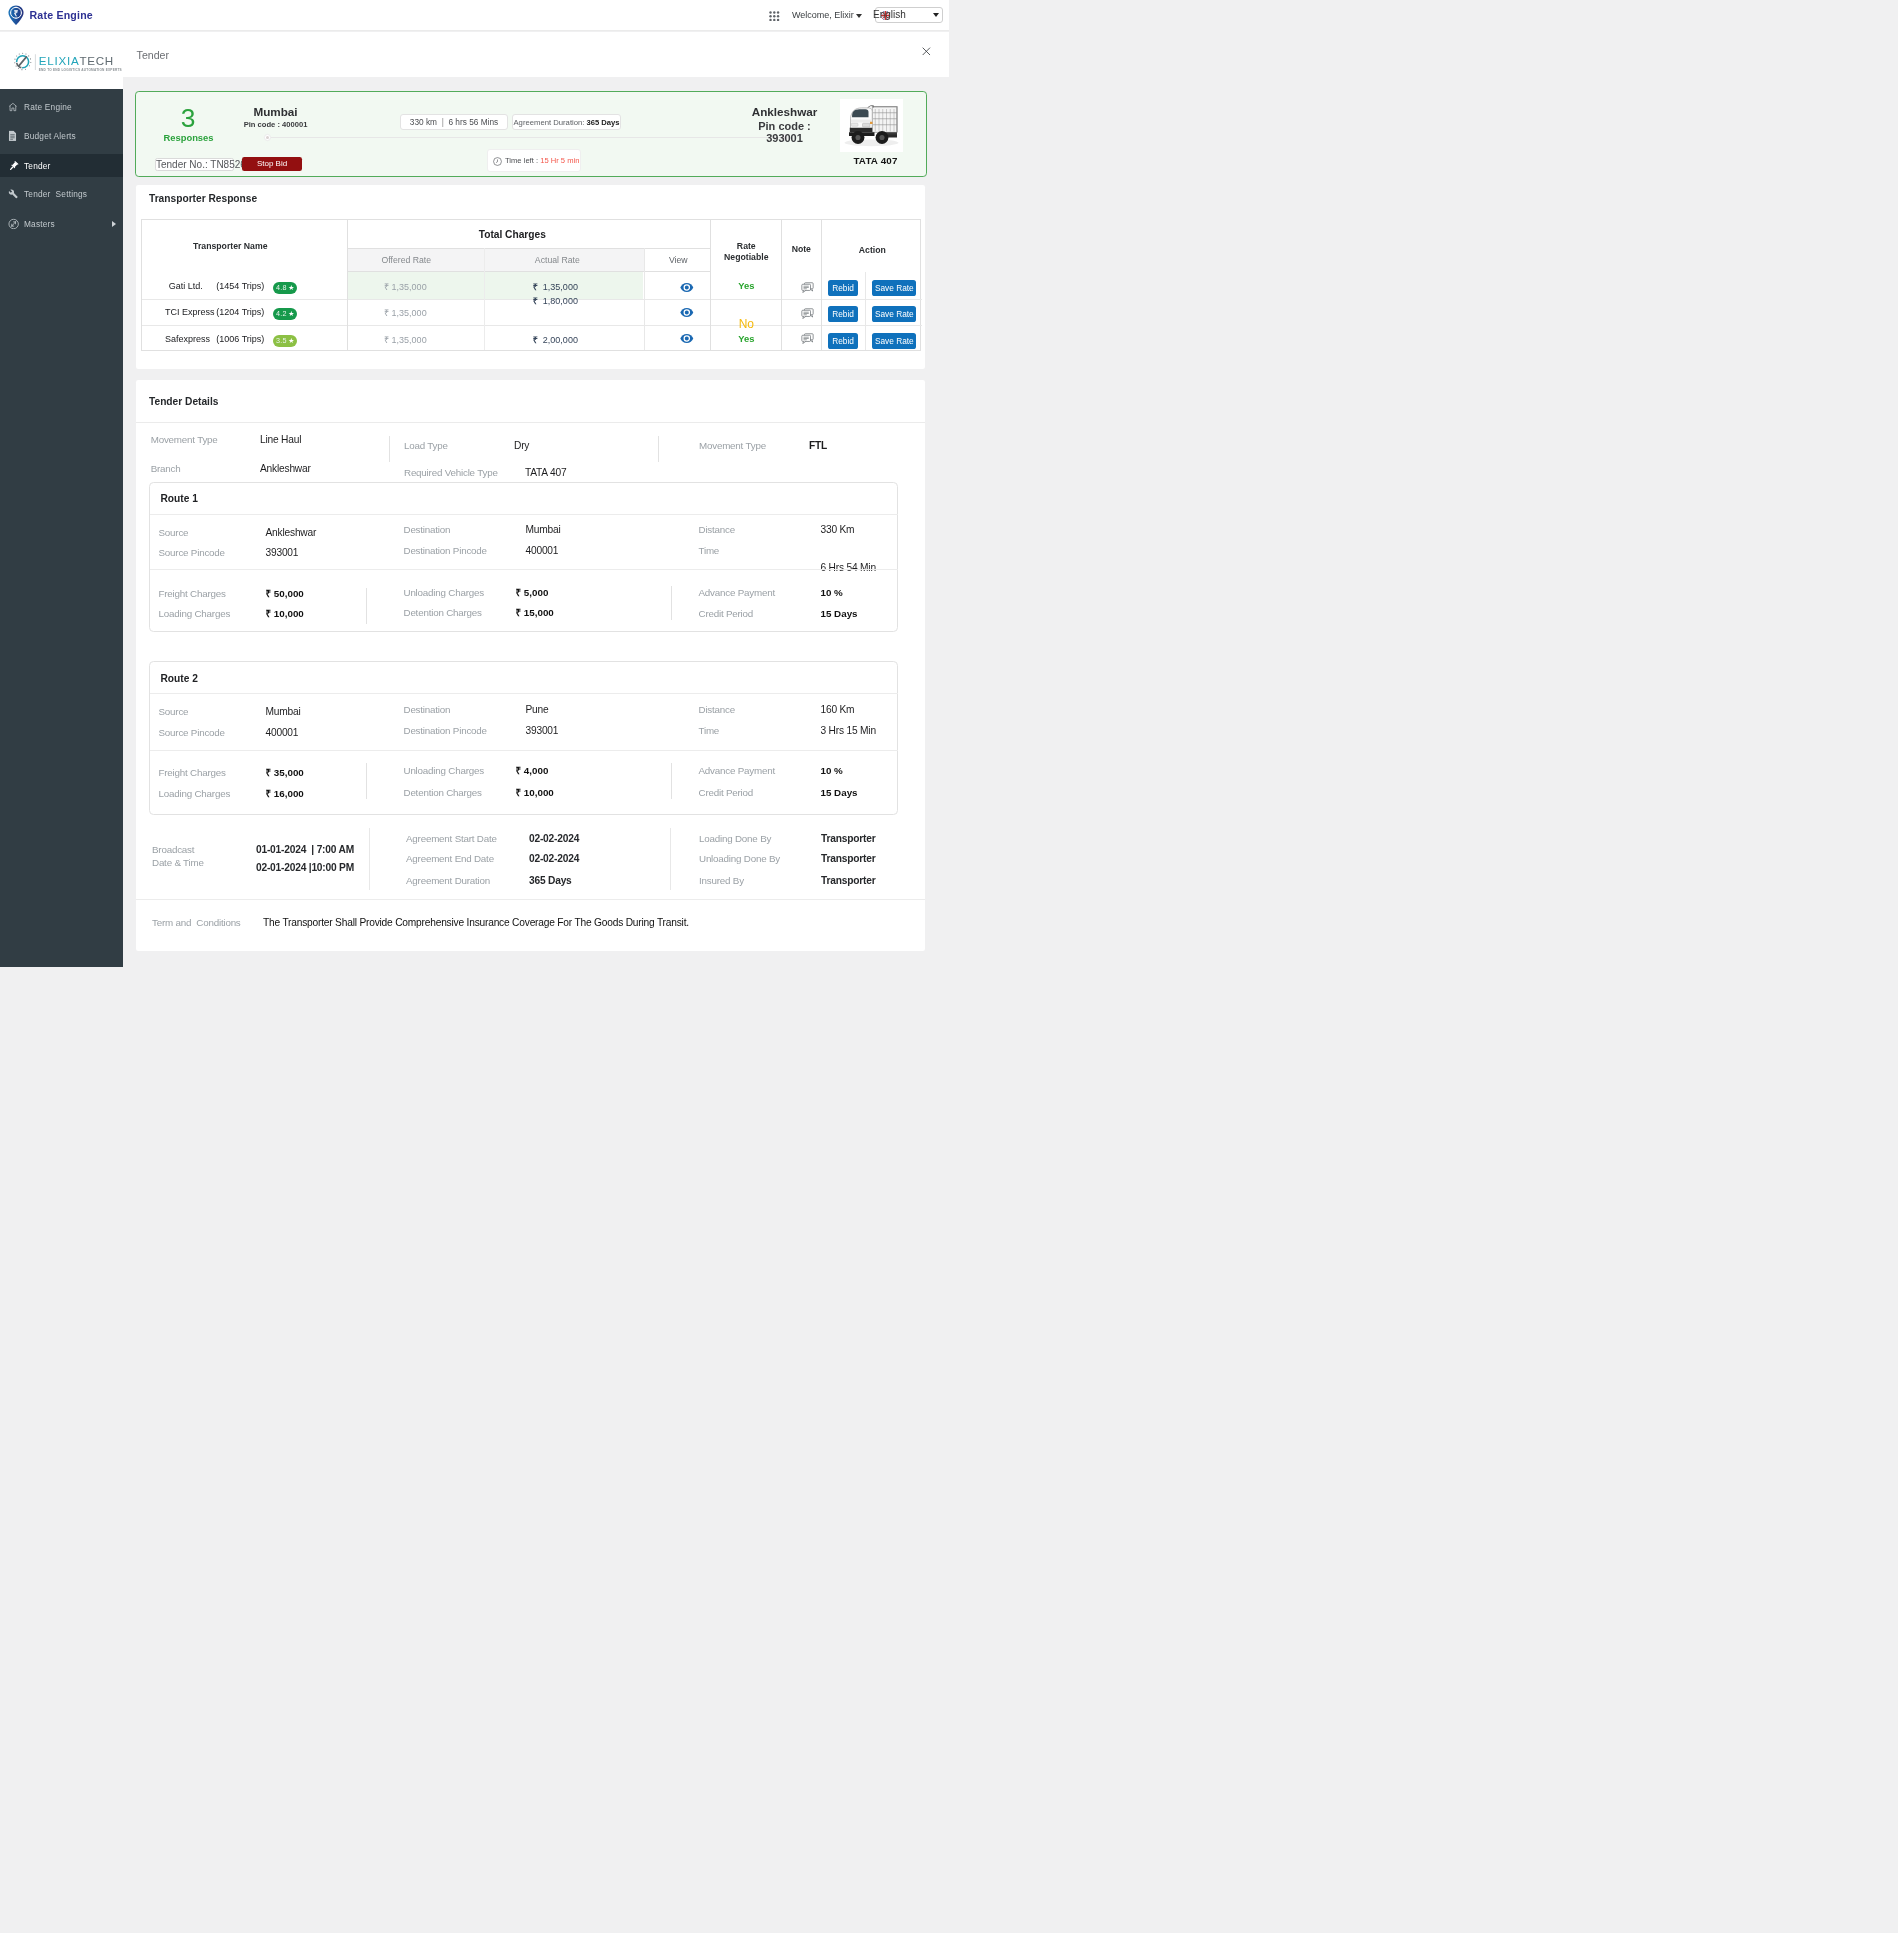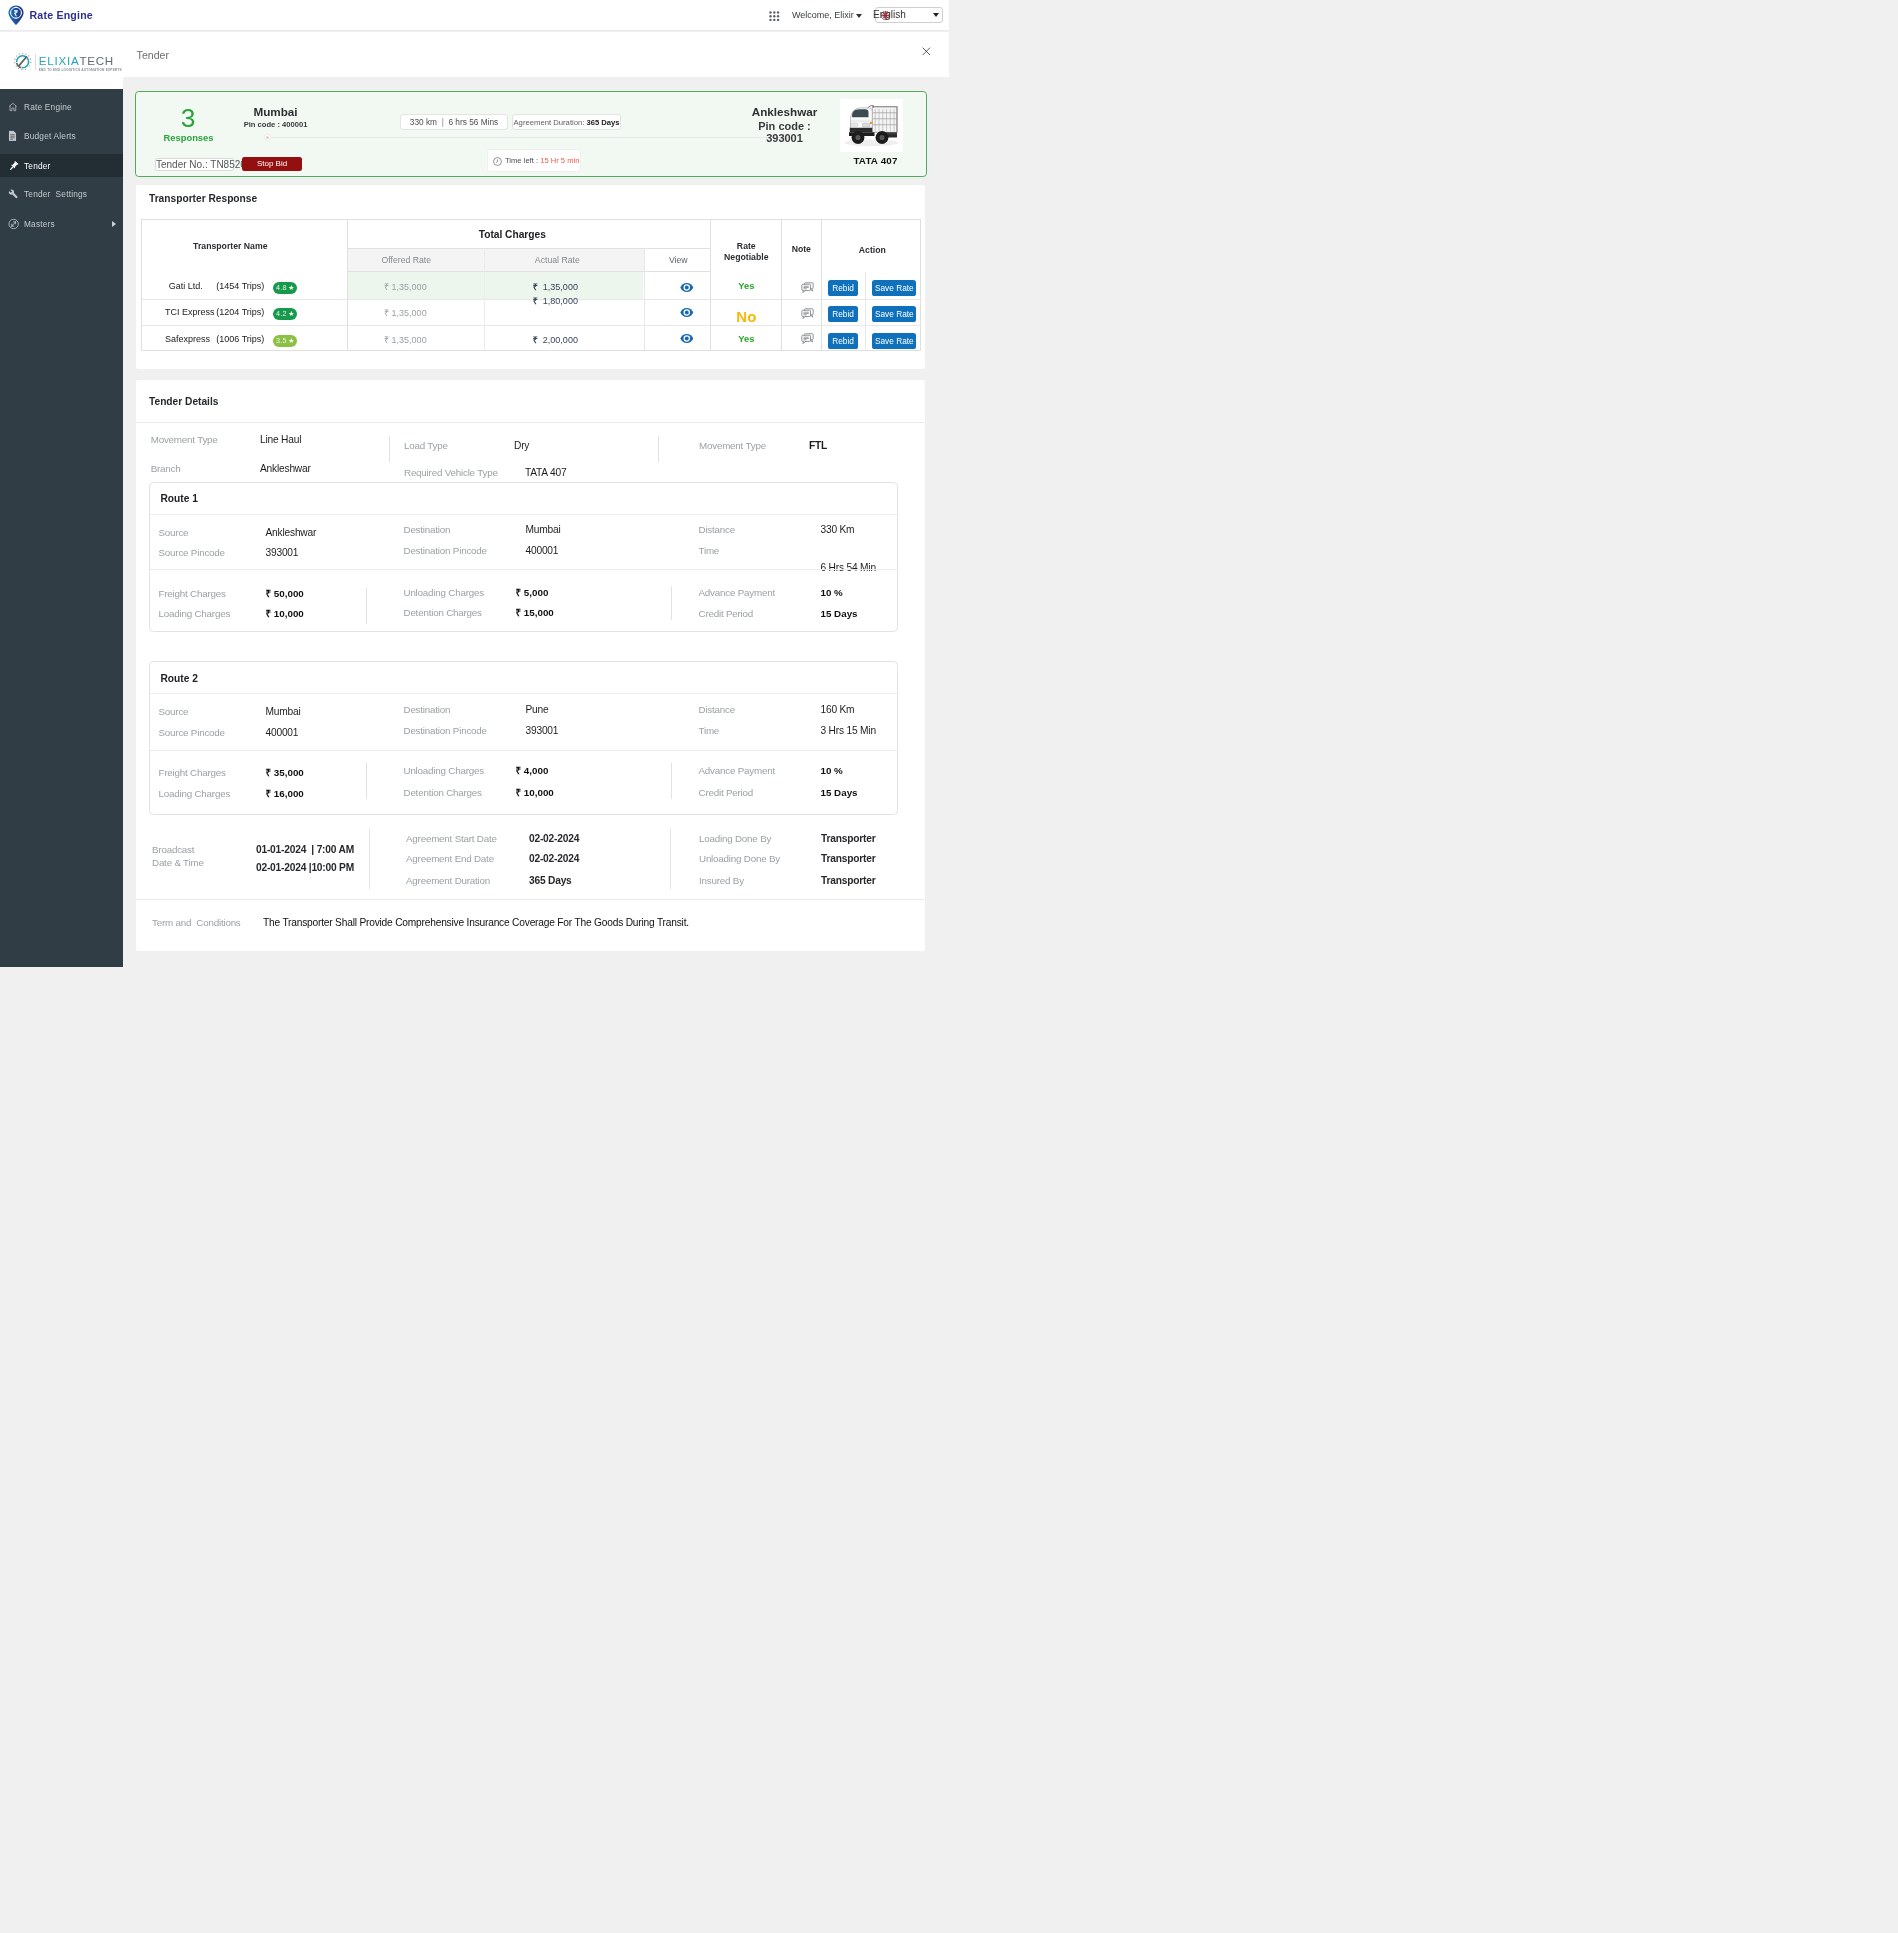--- a/index.html
+++ b/index.html
@@ -297,21 +297,21 @@
 <svg class="abs" style="left:538px;top:87px" width="13.6" height="11.3" viewBox="0 0 18 15">
         <path d="M9 1.2 C13 1.2 16.3 3.7 17.6 7.2 C16.3 10.8 13 13.3 9 13.3 C5 13.3 1.7 10.8 0.4 7.2 C1.7 3.7 5 1.2 9 1.2 Z" fill="#1a68b2"></path>
         <circle cx="9" cy="7.2" r="3.5" fill="none" stroke="#fff" stroke-width="1.7"></circle>
       </svg>
 <svg class="abs" style="left:538px;top:113px" width="13.6" height="11.3" viewBox="0 0 18 15">
         <path d="M9 1.2 C13 1.2 16.3 3.7 17.6 7.2 C16.3 10.8 13 13.3 9 13.3 C5 13.3 1.7 10.8 0.4 7.2 C1.7 3.7 5 1.2 9 1.2 Z" fill="#1a68b2"></path>
         <circle cx="9" cy="7.2" r="3.5" fill="none" stroke="#fff" stroke-width="1.7"></circle>
       </svg>
 
 <div class="abs cxy" style="left:604px;top:65px;font-size:9.4px;font-weight:700;color:#28a42d">Yes</div>
-<div class="abs cxy" style="left:604px;top:96px;font-size:15px;font-weight:700;color:#f5b90c">No</div>
+<div class="abs cxy" style="left:604px;top:104px;font-size:12px;font-weight:400;color:#f5b90c">No</div>
 <div class="abs cxy" style="left:604px;top:118px;font-size:9.4px;font-weight:700;color:#28a42d">Yes</div>
 
 <svg class="abs noteic" style="left:659px;top:62px" width="13" height="11.3" viewBox="0 0 17 15">
         <g fill="#fff" stroke="#6e7377" stroke-width="1">
           <rect x="4.5" y="1" width="11.5" height="8" rx="1.2"></rect>
           <path d="M14 9 L15.5 12 L11.5 9.2"></path>
           <rect x="1" y="3" width="11.5" height="8.2" rx="1.2"></rect>
           <path d="M3.4 11 L2.2 14 L6.2 11.2"></path>
         </g>
         <g stroke="#6e7377" stroke-width=".9">

